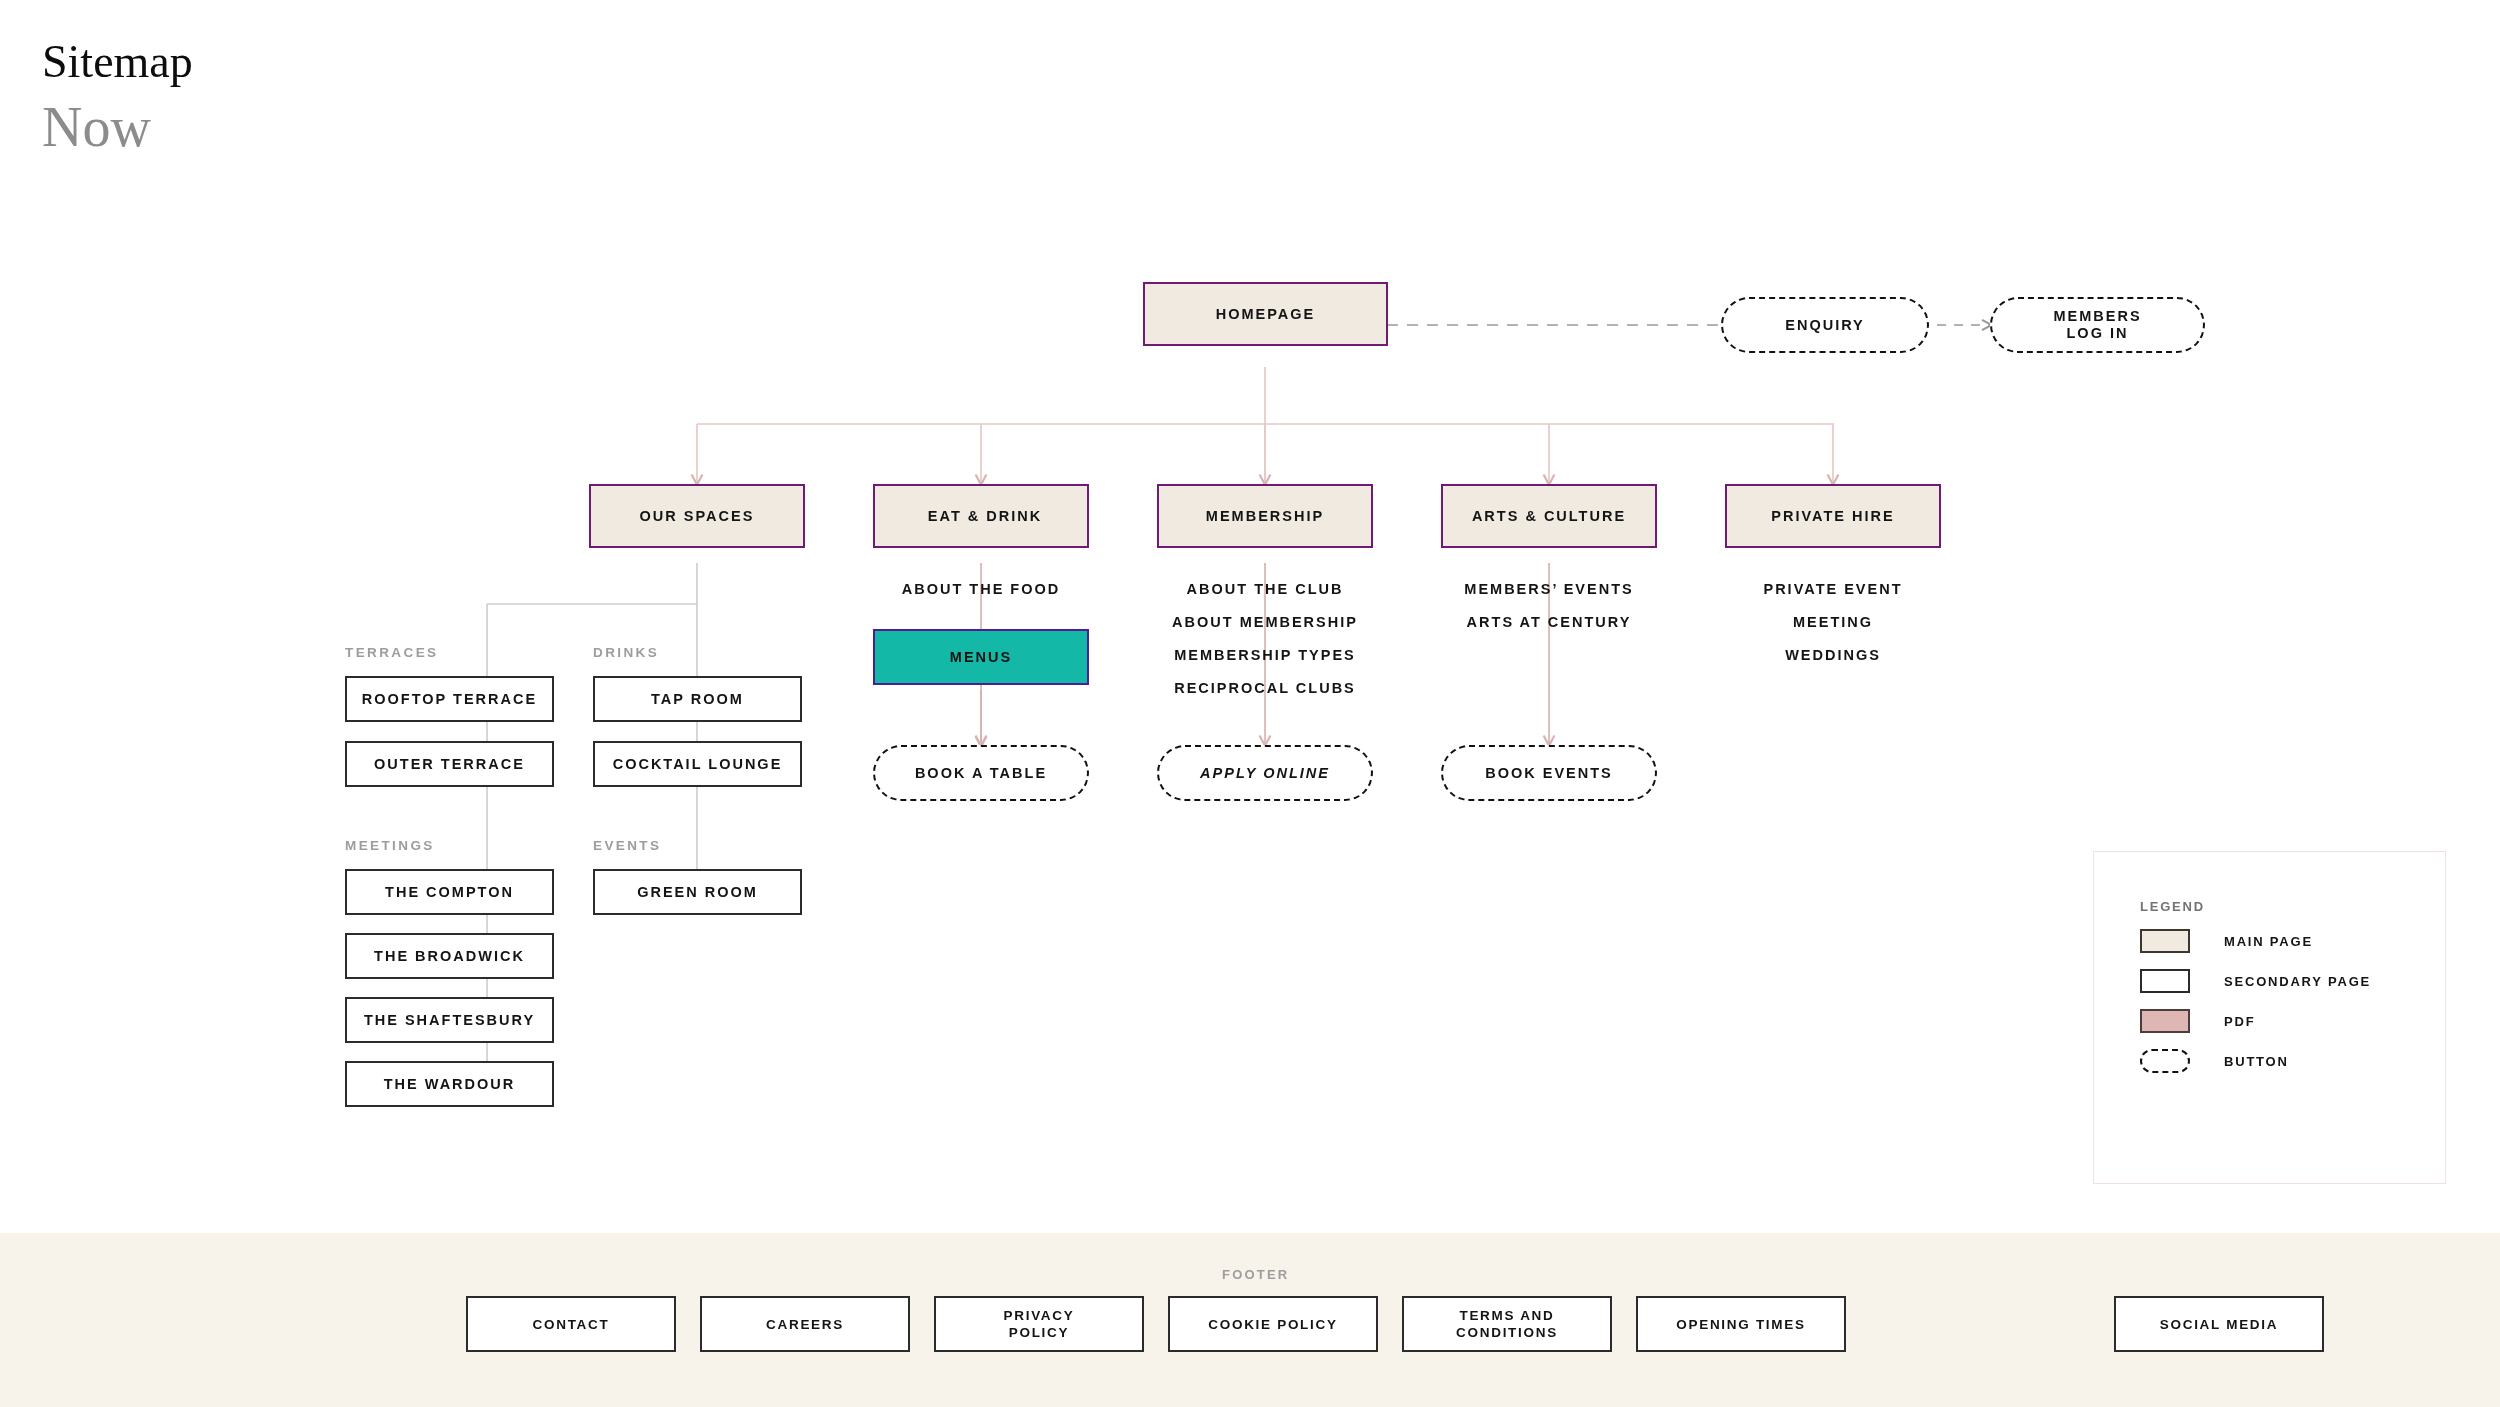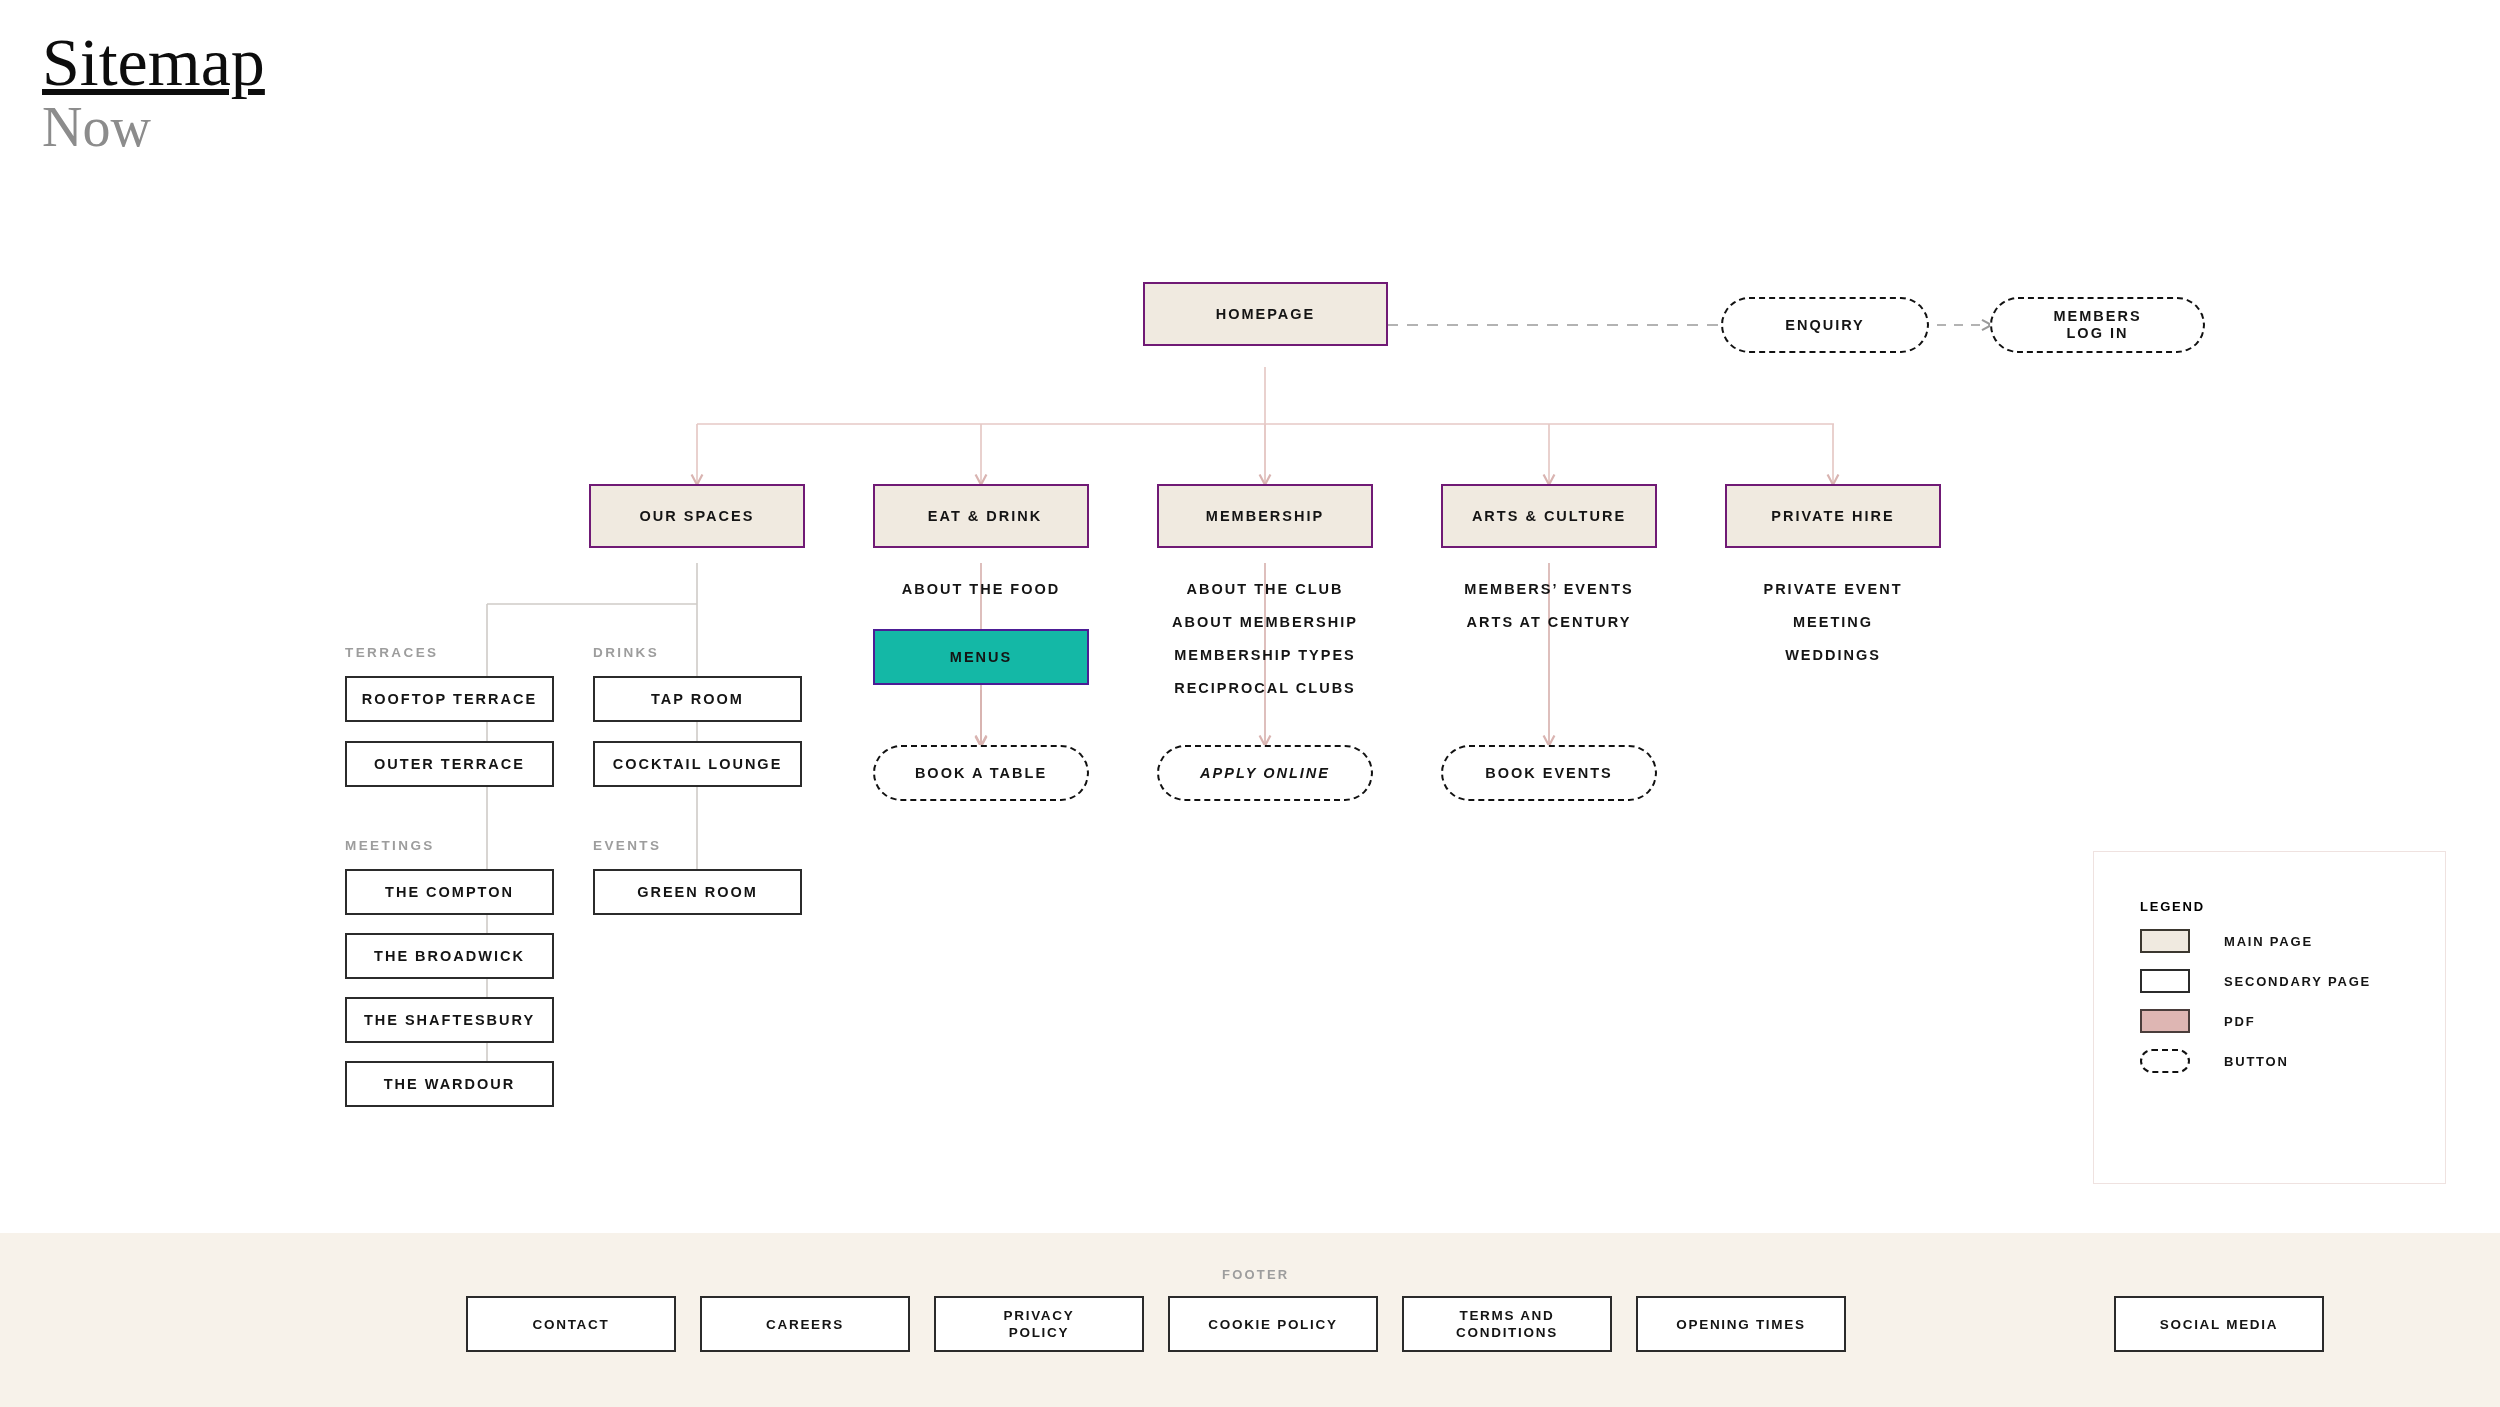--- a/index.html
+++ b/index.html
@@ -9,23 +9,22 @@
     font-family:"Liberation Sans", sans-serif;
     overflow:hidden;
     position:relative;
   }
   .canvas{position:absolute;left:0;top:0;width:2500px;height:1407px;}
 
   
   .title-wrap{position:absolute;left:42px;top:30px;}
   .title-main{
     font-family:"Liberation Serif", serif;
-    font-size:68px;line-height:64px;color:#0d0d0d;font-weight:400;
+    font-size:46px;line-height:64px;color:#0d0d0d;font-weight:400;
     letter-spacing:0px;
-    text-decoration:underline;
   }
   .title-sub{
     font-family:"Liberation Serif", serif;
     font-size:56px;line-height:66px;color:#8c8c8c;font-weight:400;
   }
 
   
   .wires{position:absolute;left:0;top:0;width:2500px;height:1407px;pointer-events:none;}
 
   
@@ -67,21 +66,21 @@
     color:#9d9d9d;
   }
 
   
   .legend-box{
     position:absolute;left:2093px;top:851px;width:353px;height:333px;
     border:1px solid #EFE2E0;background:#ffffff;box-sizing:border-box;
   }
   .legend-title{
     position:absolute;left:2140px;top:899px;
-    font-size:13px;font-weight:700;letter-spacing:1.8px;color:#000000;
+    font-size:13px;font-weight:700;letter-spacing:1.8px;color:#737373;
   }
   .legend-row{position:absolute;left:2140px;display:flex;align-items:center;}
   .legend-swatch{width:50px;height:24px;box-sizing:border-box;}
   .sw-main{background:#F0EAE0;border:2px solid #3b372f;}
   .sw-secondary{background:#ffffff;border:2px solid #2b2b2b;}
   .sw-pdf{background:#DEB6B3;border:2px solid #4a3d3b;}
   .sw-button{background:#ffffff;border:2px dashed #111111;border-radius:999px;}
   .legend-label{
     margin-left:34px;font-size:13px;font-weight:700;letter-spacing:1.8px;color:#141414;
     white-space:nowrap;

